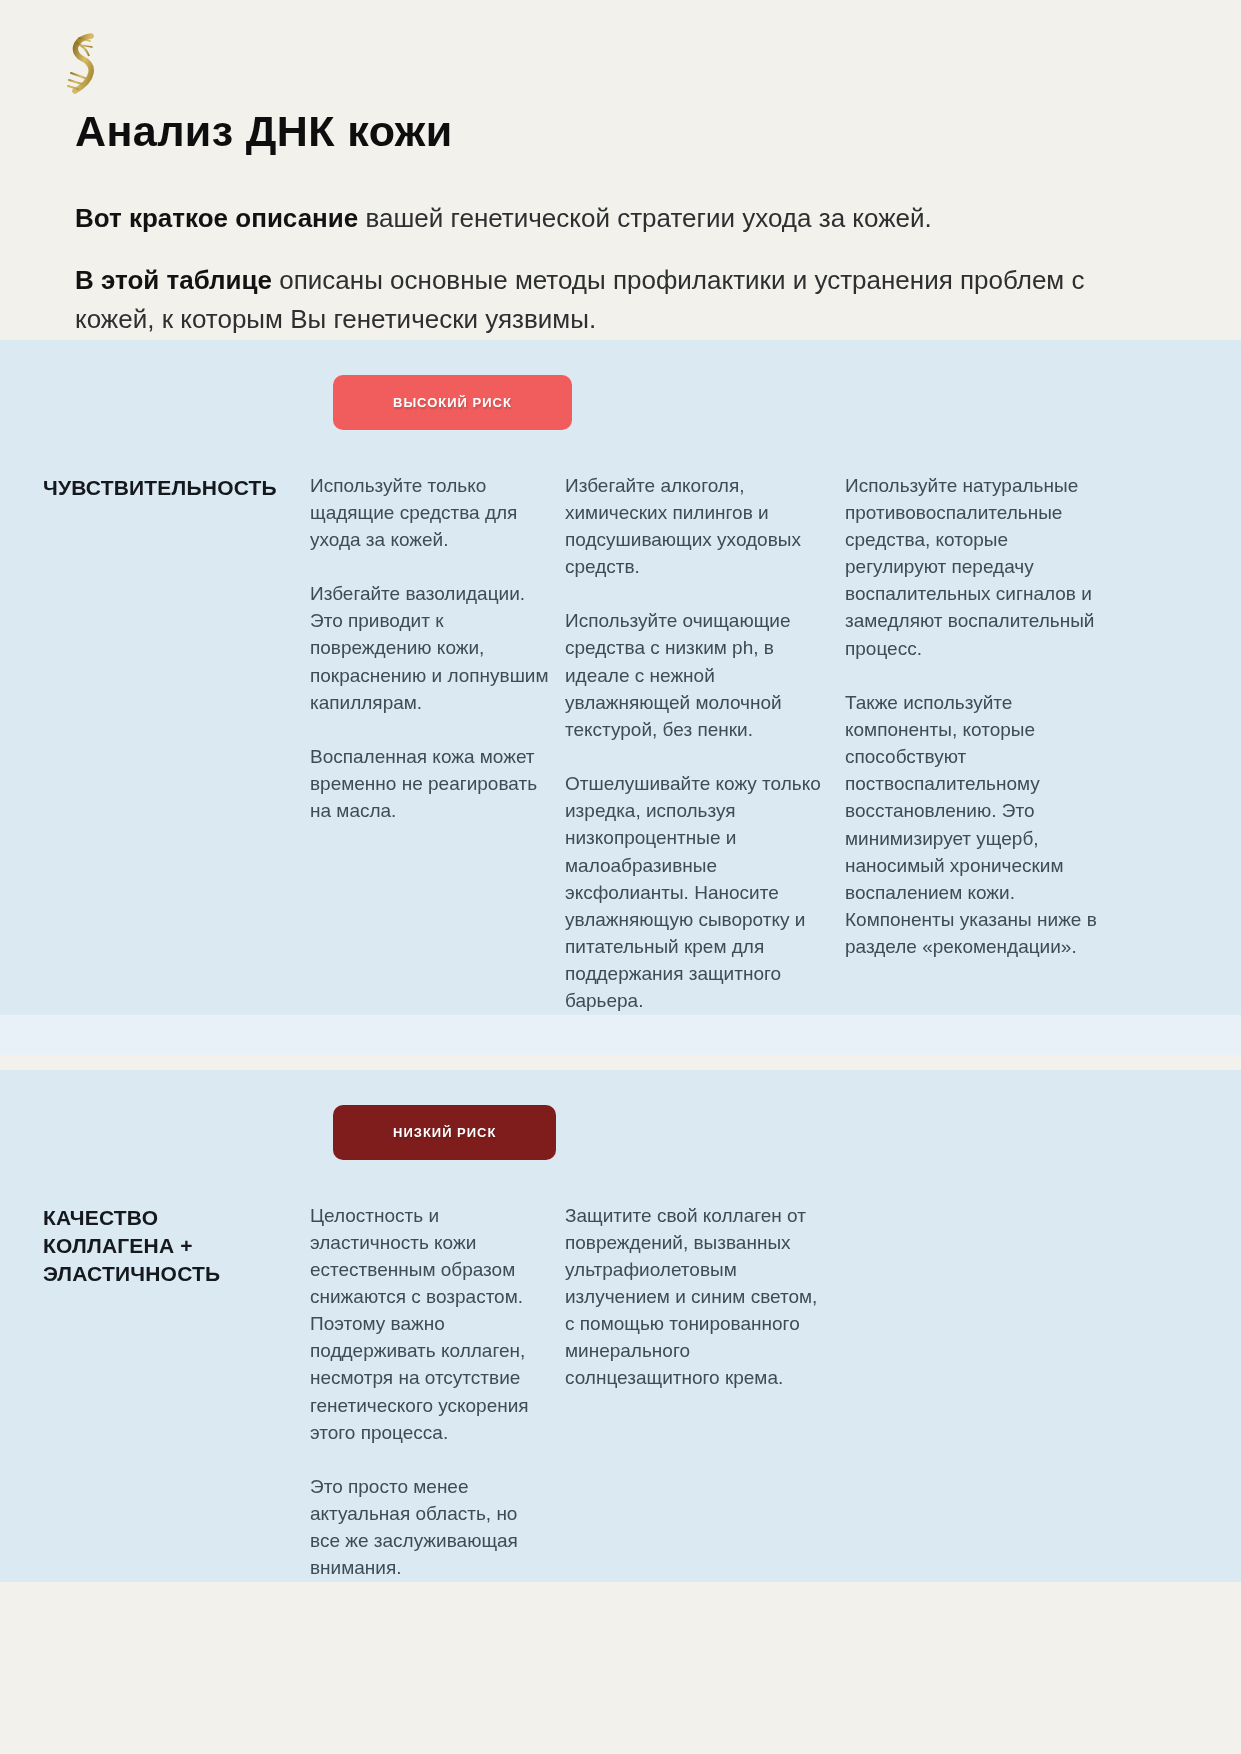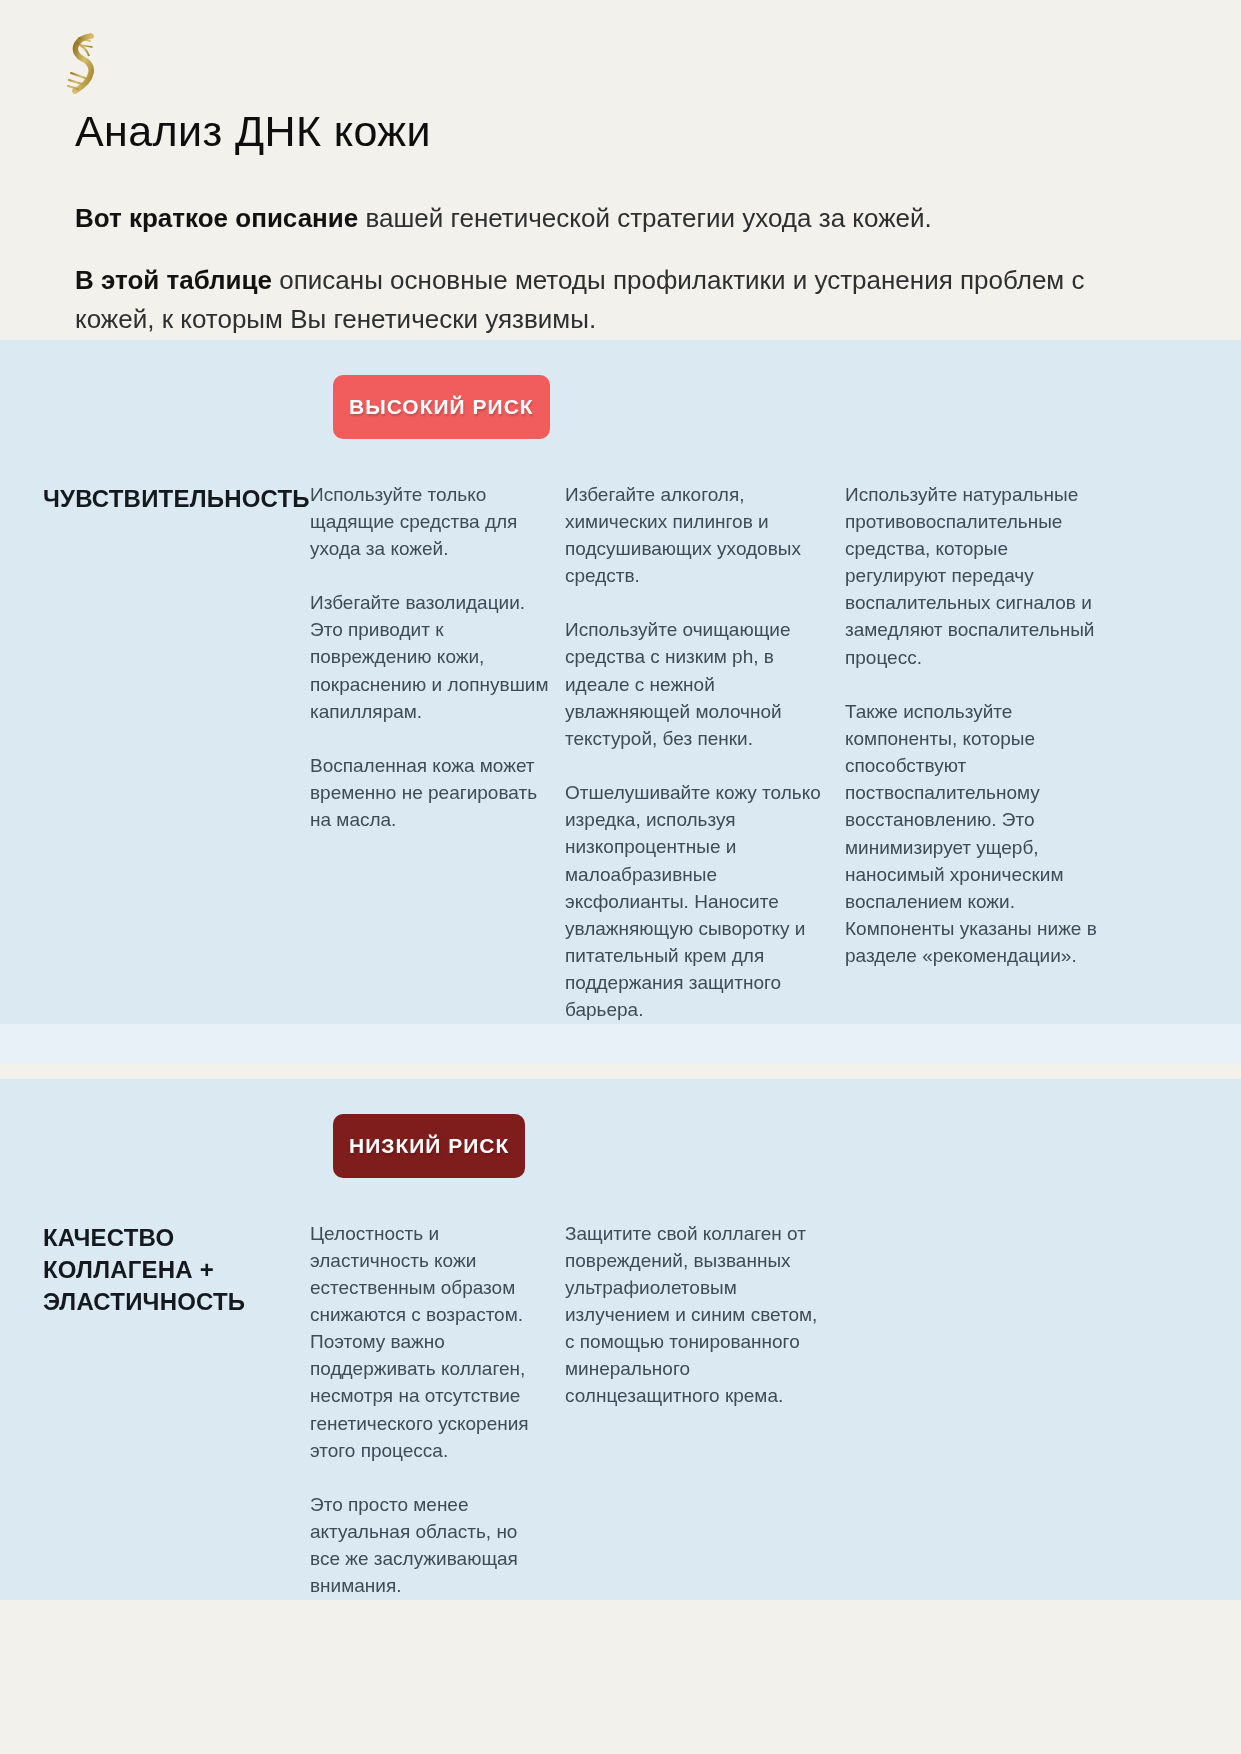--- a/index.html
+++ b/index.html
@@ -16,21 +16,21 @@
   }
 
   
   .top { padding: 33px 70px 0 75px; }
 
   .logo { display: block; margin-left: -28px; }
 
   h1.page-title {
     margin-top: 12px;
     font-size: 43px;
-    font-weight: 400;
+    font-weight: 700;
     letter-spacing: 0.4px;
     color: #0e0e0e;
     line-height: 1.12;
   }
   h2.page-subtitle {
     margin-top: 10px;
     font-size: 28.5px;
     font-weight: 700;
     color: #17181b;
     line-height: 1.25;
@@ -69,34 +69,34 @@
   .risk-block { background: #dbe9f2; }
   .risk-block.high { min-height: 575px; }
   .risk-block.low  { min-height: 510px; }
 
   .block-strip { height: 40px; background: #e7f1f7; }
   .block-gap   { height: 15px; background: transparent; }
 
   .badge-row { padding: 35px 0 0 333px; margin-bottom: 42px; }
   .risk-badge {
     display: inline-block;
-    padding: 20px 16px;
+    padding: 20px 60px;
     border-radius: 10px;
-    font-size: 21px;
+    font-size: 13px;
     font-weight: 700;
     letter-spacing: 1px;
     color: #ffffff;
     text-shadow: 1px 2px 2px rgba(0,0,0,0.18);
     white-space: nowrap;
   }
 
   .trow { align-items: start; }
   .cell { padding-right: 16px; }
   .cell-problem {
-    font-size: 24px;
+    font-size: 21px;
     font-weight: 700;
     color: #15191e;
     line-height: 1.35;
     letter-spacing: 0.2px;
     padding-top: 2px;
     max-width: 250px;
   }
   .cell-para {
     font-size: 19px;
     line-height: 1.43;

